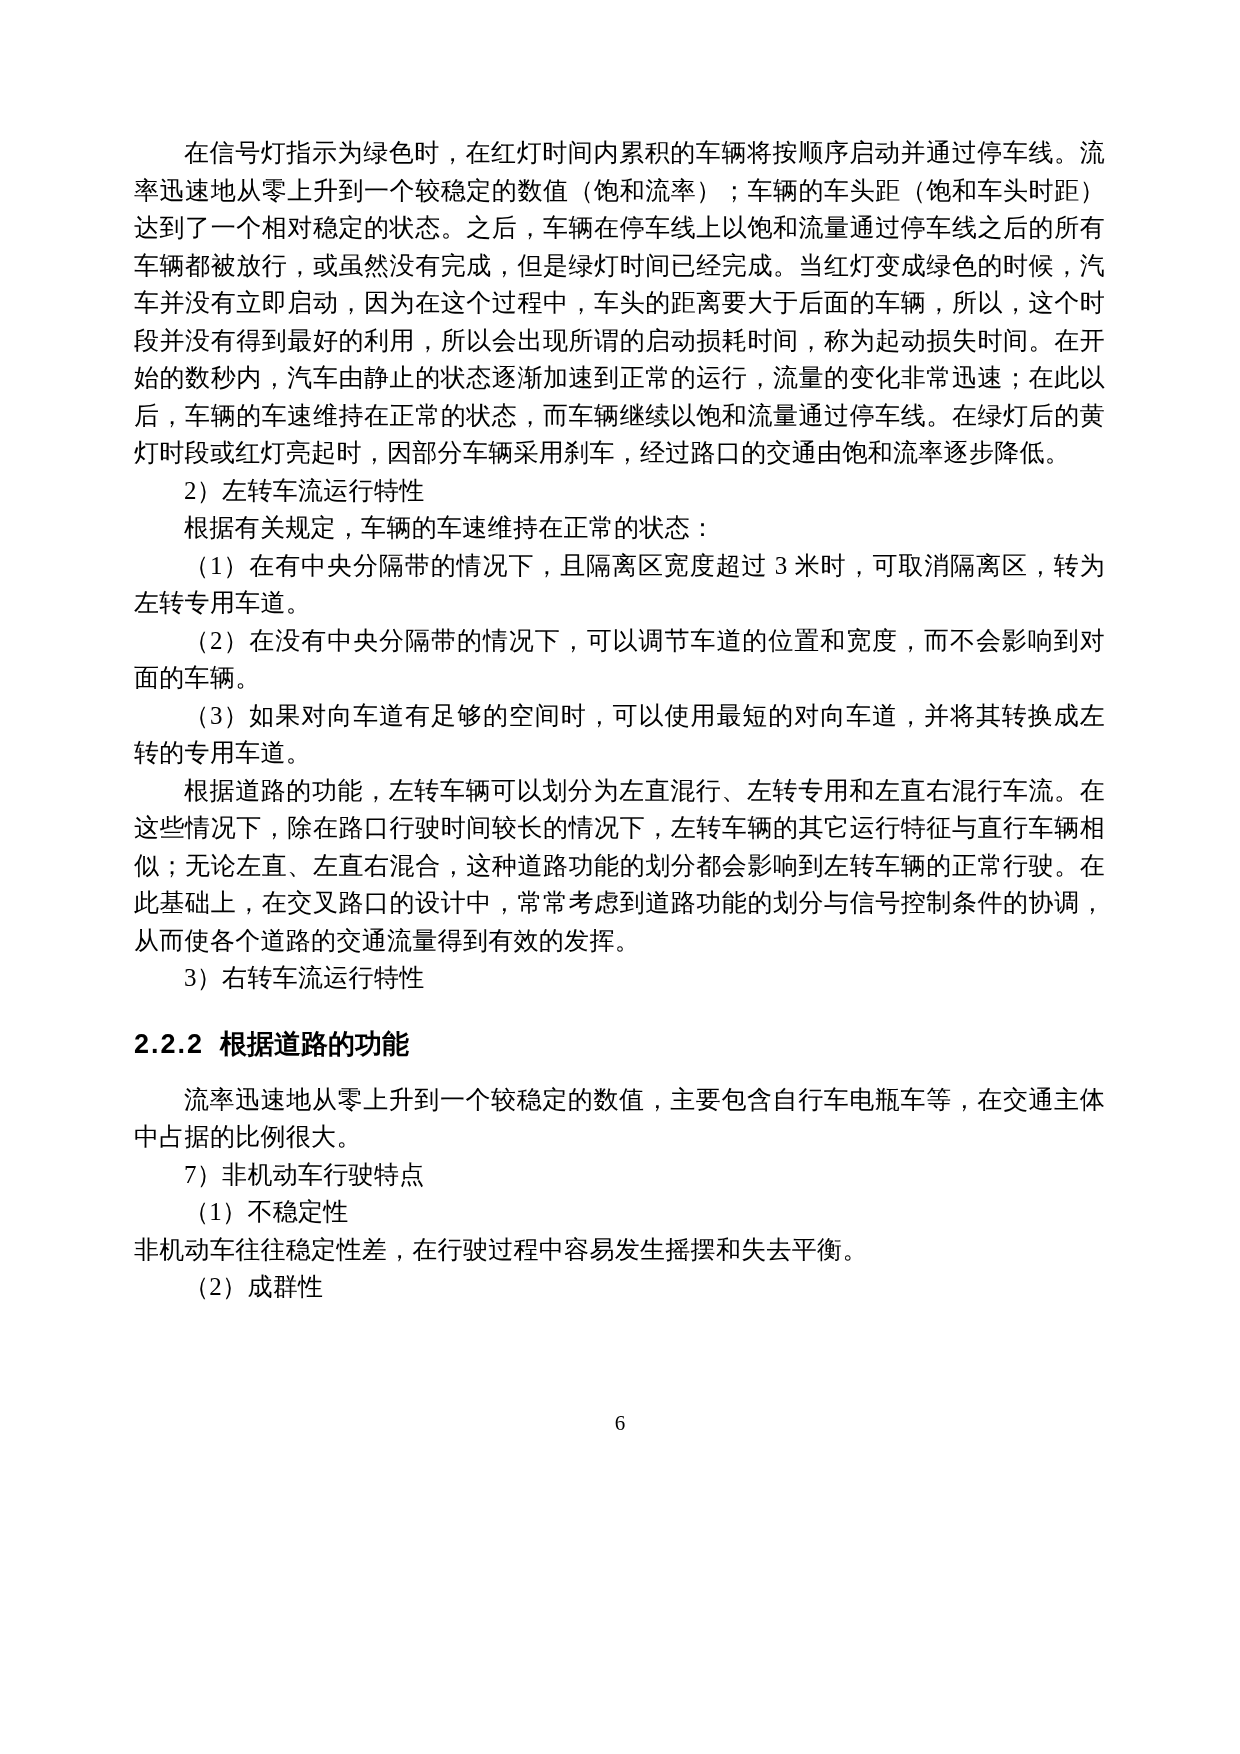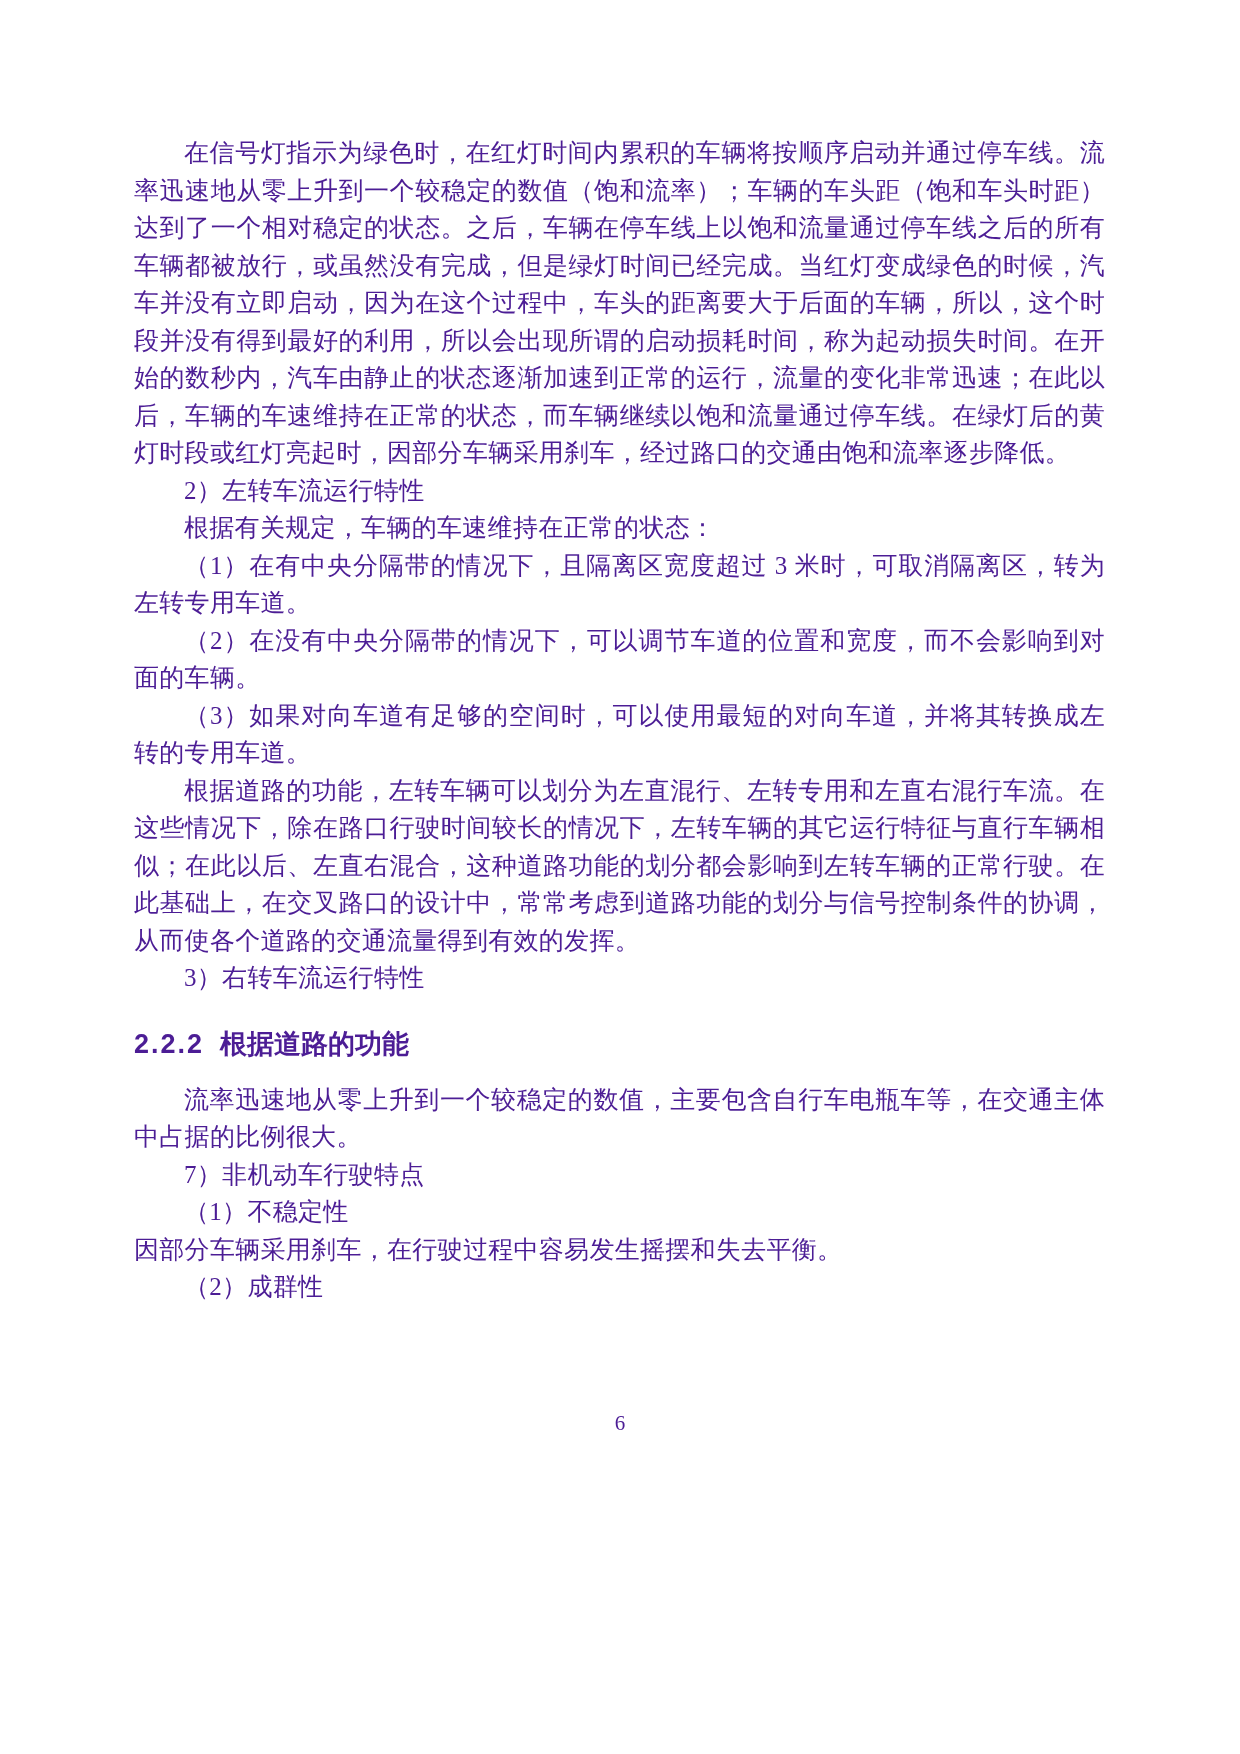--- a/index.html
+++ b/index.html
@@ -10,21 +10,21 @@
   .page {
     position: relative;
     width: 1240px;
     height: 1754px;
     margin: 0 auto;
     background: #ffffff;
     box-sizing: border-box;
     padding: 134px 135px 0 134px;
     overflow: hidden;
     font-family: "Liberation Serif", "DejaVu Serif", serif;
-    color: #4c1d95;
+    color: #000000;
   }
   .para {
     margin: 0;
     font-size: 25px;
     line-height: 37.5px;
     text-align: justify;
     letter-spacing: 0.3px;
     word-break: break-all;
   }
   .indent {
@@ -57,28 +57,28 @@
 <body>
 
 <div class="page">
 
   <p class="para indent">在信号灯指示为绿色时，在红灯时间内累积的车辆将按顺序启动并通过停车线。流率迅速地从零上升到一个较稳定的数值（饱和流率）；车辆的车头距（饱和车头时距）达到了一个相对稳定的状态。之后，车辆在停车线上以饱和流量通过停车线之后的所有车辆都被放行，或虽然没有完成，但是绿灯时间已经完成。当红灯变成绿色的时候，汽车并没有立即启动，因为在这个过程中，车头的距离要大于后面的车辆，所以，这个时段并没有得到最好的利用，所以会出现所谓的启动损耗时间，称为起动损失时间。在开始的数秒内，汽车由静止的状态逐渐加速到正常的运行，流量的变化非常迅速；在此以后，车辆的车速维持在正常的状态，而车辆继续以饱和流量通过停车线。在绿灯后的黄灯时段或红灯亮起时，因部分车辆采用刹车，经过路口的交通由饱和流率逐步降低。</p>
   <p class="para indent">2）左转车流运行特性</p>
   <p class="para indent">根据有关规定，车辆的车速维持在正常的状态：</p>
   <p class="para indent">（1）在有中央分隔带的情况下，且隔离区宽度超过 3 米时，可取消隔离区，转为左转专用车道。</p>
   <p class="para indent">（2）在没有中央分隔带的情况下，可以调节车道的位置和宽度，而不会影响到对面的车辆。</p>
   <p class="para indent">（3）如果对向车道有足够的空间时，可以使用最短的对向车道，并将其转换成左转的专用车道。</p>
-  <p class="para indent">根据道路的功能，左转车辆可以划分为左直混行、左转专用和左直右混行车流。在这些情况下，除在路口行驶时间较长的情况下，左转车辆的其它运行特征与直行车辆相似；在此以后、左直右混合，这种道路功能的划分都会影响到左转车辆的正常行驶。在此基础上，在交叉路口的设计中，常常考虑到道路功能的划分与信号控制条件的协调，从而使各个道路的交通流量得到有效的发挥。</p>
+  <p class="para indent">根据道路的功能，左转车辆可以划分为左直混行、左转专用和左直右混行车流。在这些情况下，除在路口行驶时间较长的情况下，左转车辆的其它运行特征与直行车辆相似；无论左直、左直右混合，这种道路功能的划分都会影响到左转车辆的正常行驶。在此基础上，在交叉路口的设计中，常常考虑到道路功能的划分与信号控制条件的协调，从而使各个道路的交通流量得到有效的发挥。</p>
   <p class="para indent">3）右转车流运行特性</p>
 
   <h2 class="heading">
     <span class="heading-num">2.2.2</span><span class="heading-title">根据道路的功能</span>
   </h2>
 
   <p class="para indent">流率迅速地从零上升到一个较稳定的数值，主要包含自行车电瓶车等，在交通主体中占据的比例很大。</p>
   <p class="para indent">7）非机动车行驶特点</p>
   <p class="para indent">（1）不稳定性</p>
-  <p class="para">因部分车辆采用刹车，在行驶过程中容易发生摇摆和失去平衡。</p>
+  <p class="para">非机动车往往稳定性差，在行驶过程中容易发生摇摆和失去平衡。</p>
   <p class="para indent">（2）成群性</p>
 
   <div class="page-footer">6</div>
 
 </div>
 
 </body></html>

